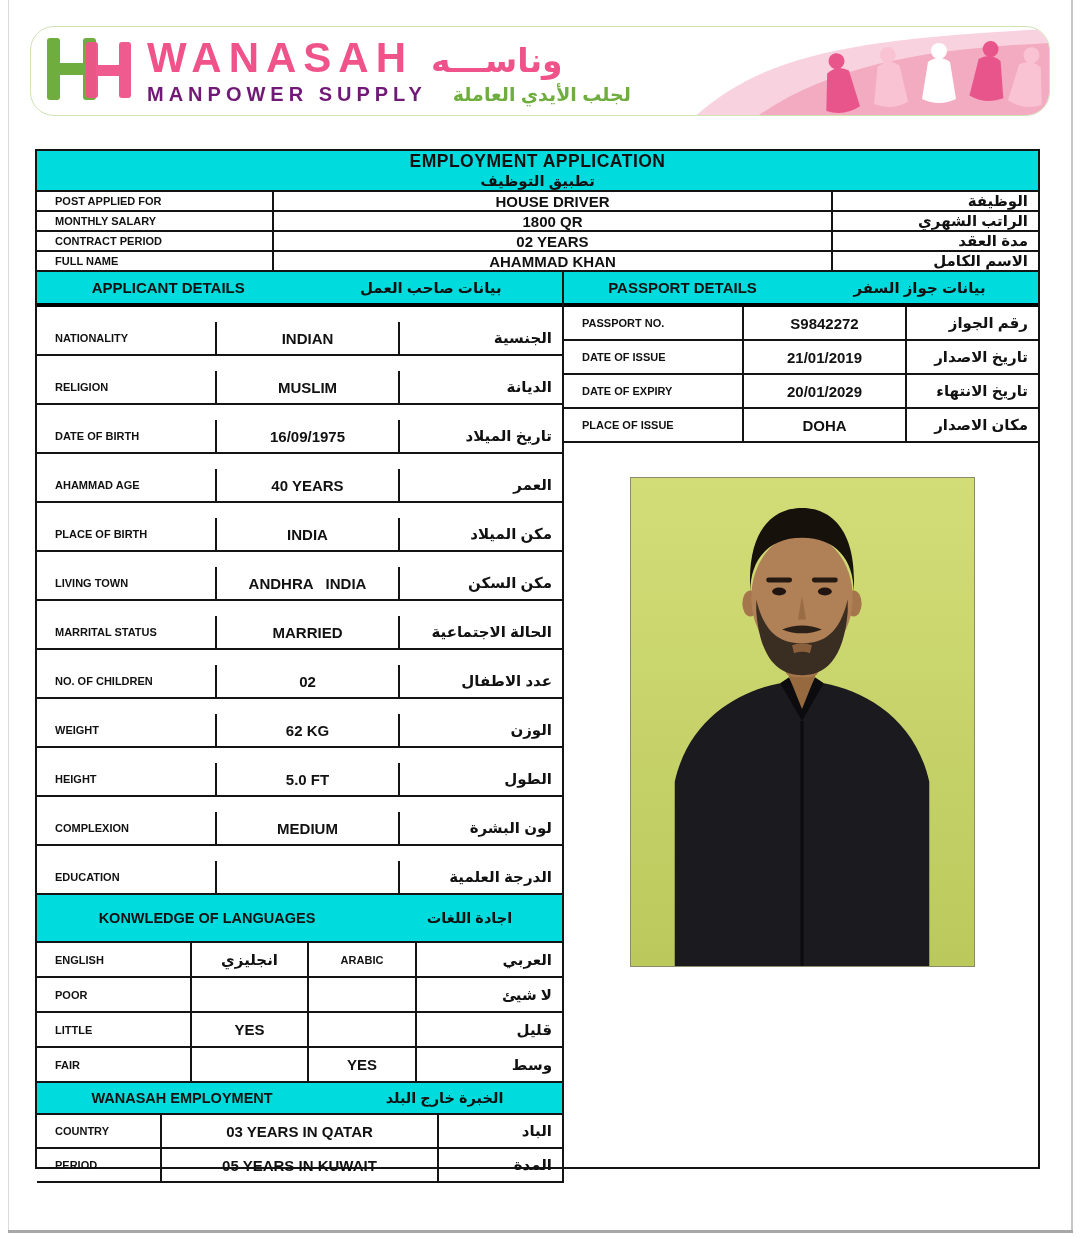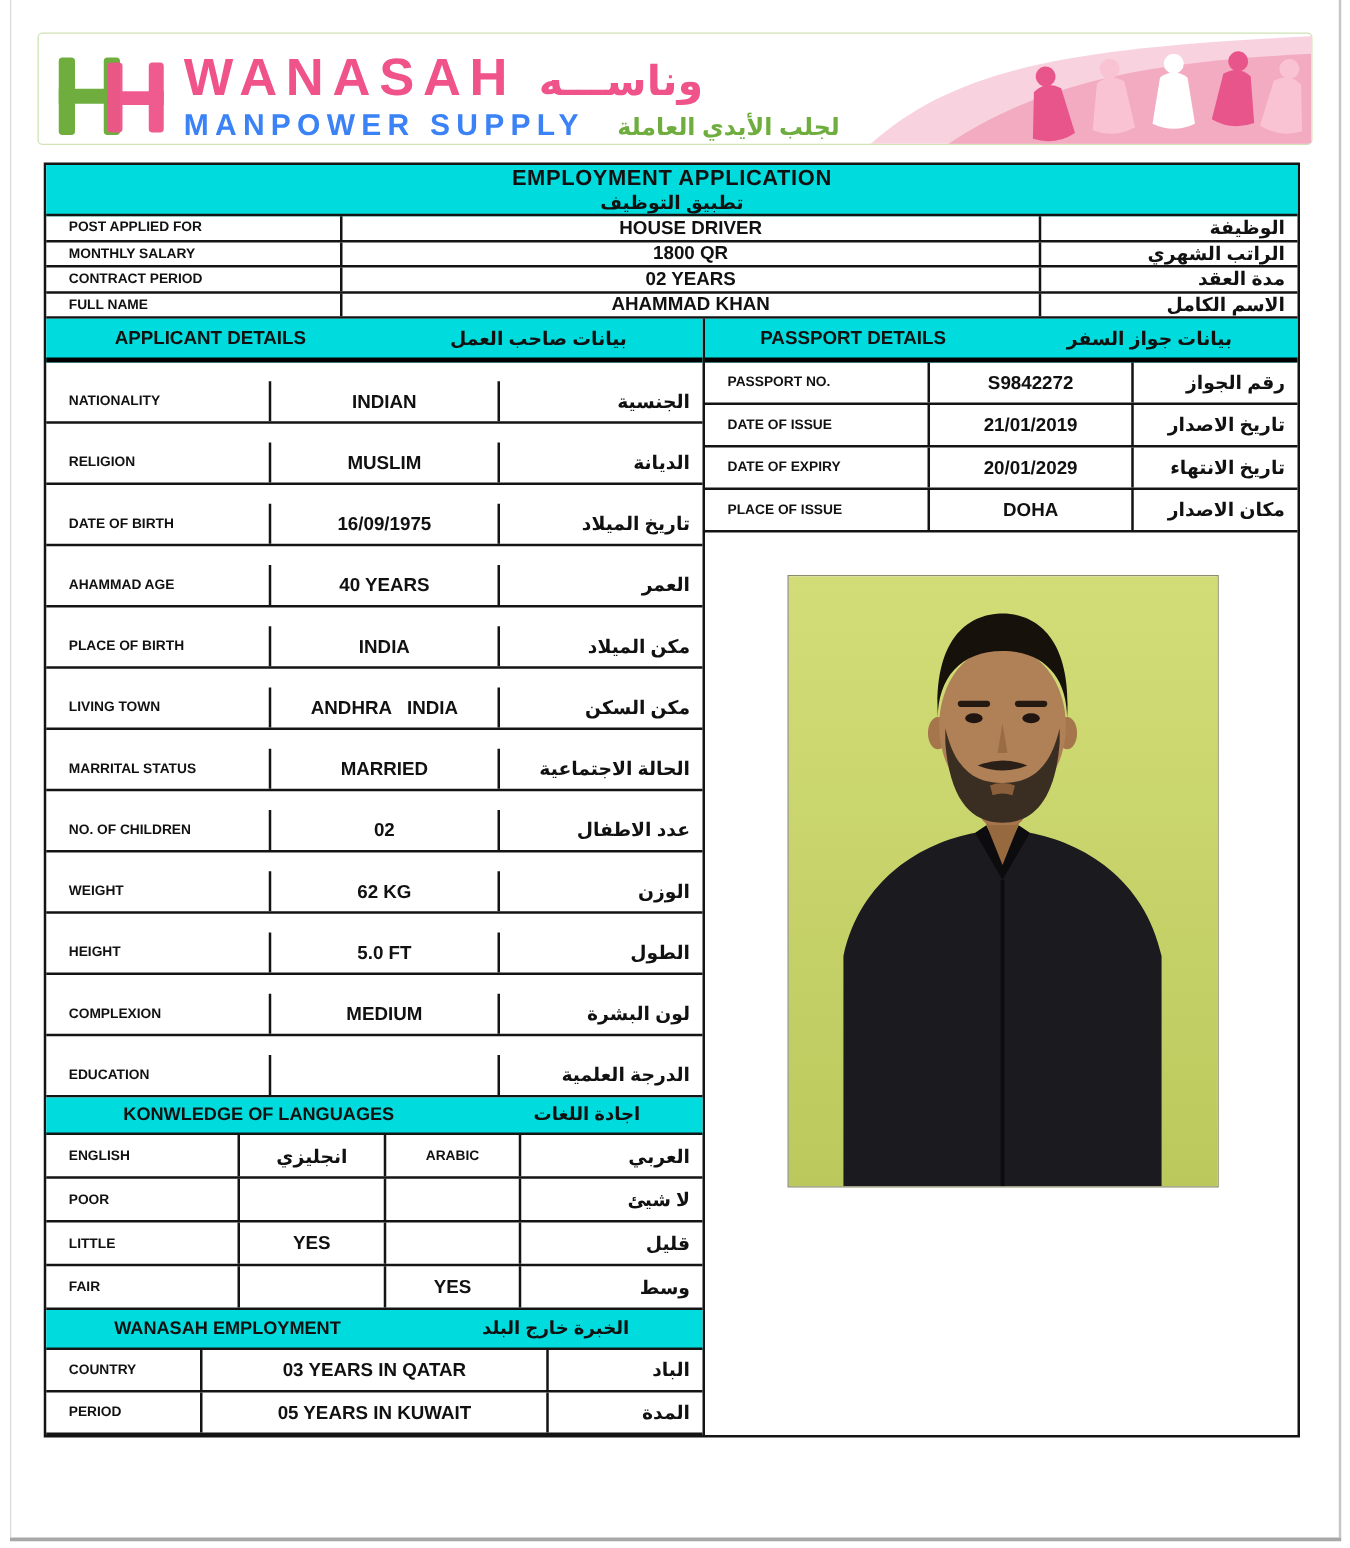--- a/index.html
+++ b/index.html
@@ -5,33 +5,33 @@
   * { box-sizing: border-box; margin: 0; padding: 0; }
   html,body { width:1080px; height:1238px; background:#ffffff; font-family:"Liberation Sans","DejaVu Sans",sans-serif; color:#111; position:relative; overflow:hidden; }
 
   
   .edge-left  { position:absolute; left:8px; top:0; bottom:8px; width:1px; background:#d9d9d9; }
   .edge-right { position:absolute; right:7px; top:0; bottom:8px; width:2px; background:#c6c6c6; }
   .edge-bottom{ position:absolute; left:8px; right:7px; bottom:5px; height:3px; background:#a8a8a8; }
 
   
   .header { position:absolute; left:30px; top:26px; width:1020px; height:90px;
-            border:1px solid #cfe3b4; border-radius:4px; overflow:hidden; display:flex; align-items:flex-end; background:#fff; }
+            border:1px solid #cfe3b4; border-radius:24px; overflow:hidden; display:flex; align-items:center; background:#fff; }
   .logo-icon { margin-left:14px; flex:0 0 auto; }
   .brand-text { margin-left:10px; z-index:1; }
   .brand-line1 { display:flex; align-items:baseline; gap:18px; }
   .brand-latin { font-size:42px; font-weight:800; letter-spacing:7px; color:#ef5389; line-height:1; }
   .brand-ar { font-size:33px; font-weight:700; color:#ef5389; line-height:1; }
   .brand-line2 { display:flex; align-items:baseline; gap:26px; margin-top:4px; }
-  .brand-sub { font-size:24px; font-weight:800; letter-spacing:5px; color:#3b82f6; }
+  .brand-sub { font-size:20px; font-weight:800; letter-spacing:5px; color:#701a75; }
   .brand-sub-ar { font-size:19px; font-weight:700; color:#6fae3e; }
   .header-art { position:absolute; right:0; top:0; height:100%; width:360px; z-index:0; }
 
   
-  .form { position:absolute; left:35px; top:130px; width:1005px; height:1020px;
+  .form { position:absolute; left:35px; top:149px; width:1005px; height:1020px;
           border:2px solid #141414; display:flex; flex-direction:column; background:#fff; }
   .cyan { background:#00dcdd; }
   .row { display:grid; border-bottom:2px solid #141414; }
   .cell { display:flex; align-items:center; border-right:2px solid #141414; overflow:hidden; }
   .cell:last-child { border-right:none; }
   .cell-label { font-weight:700; font-size:11px; padding:0 18px; }
   .cell-value { justify-content:center; font-weight:700; font-size:15px; white-space:pre; }
   .cell-ar { direction:rtl; font-weight:700; font-size:15px; padding:0 10px; justify-content:flex-start; }
 
   .r-title { height:52px; display:flex; flex-direction:column; align-items:center; justify-content:center; border-bottom:2px solid #141414; }
@@ -44,21 +44,21 @@
   .left-col  { width:527px; border-right:2px solid #141414; display:flex; flex-direction:column; }
   .right-col { flex:1; display:flex; flex-direction:column; }
 
   .r-sec { height:35px; display:flex; border-bottom:4px solid #000000; }
   .r-sec .half { flex:1; display:flex; align-items:center; justify-content:center; font-weight:800; font-size:15px; }
   .r-sec .half.ar { direction:rtl; }
 
   .r-app  { height:34px; grid-template-columns:180px 183px 1fr; flex:0 0 auto;margin-top:15px; }
   .r-pass { height:34px; grid-template-columns:180px 163px 1fr; flex:0 0 auto; }
 
-  .r-langhead { height:30px; display:grid; grid-template-columns:340px 1fr; border-bottom:2px solid #141414; }
+  .r-langhead { height:48px; display:grid; grid-template-columns:340px 1fr; border-bottom:2px solid #141414; }
   .r-langhead span { display:flex; align-items:center; justify-content:center; font-weight:800; font-size:14.5px; }
   .r-lang { height:35px; grid-template-columns:155px 117px 108px 1fr; }
 
   .r-prevhead { height:32px; display:grid; grid-template-columns:290px 1fr; border-bottom:2px solid #141414; }
   .r-prevhead span { display:flex; align-items:center; justify-content:center; font-weight:800; font-size:14.5px; }
   .r-prev { height:34px; grid-template-columns:125px 277px 1fr; }
 
   .photo-area { flex:1; position:relative; }
   .photo-box { position:absolute; left:66px; top:34px; width:345px; height:490px; border:1px solid #8b8b6a; }
   .photo-box svg { display:block; width:100%; height:100%; }

